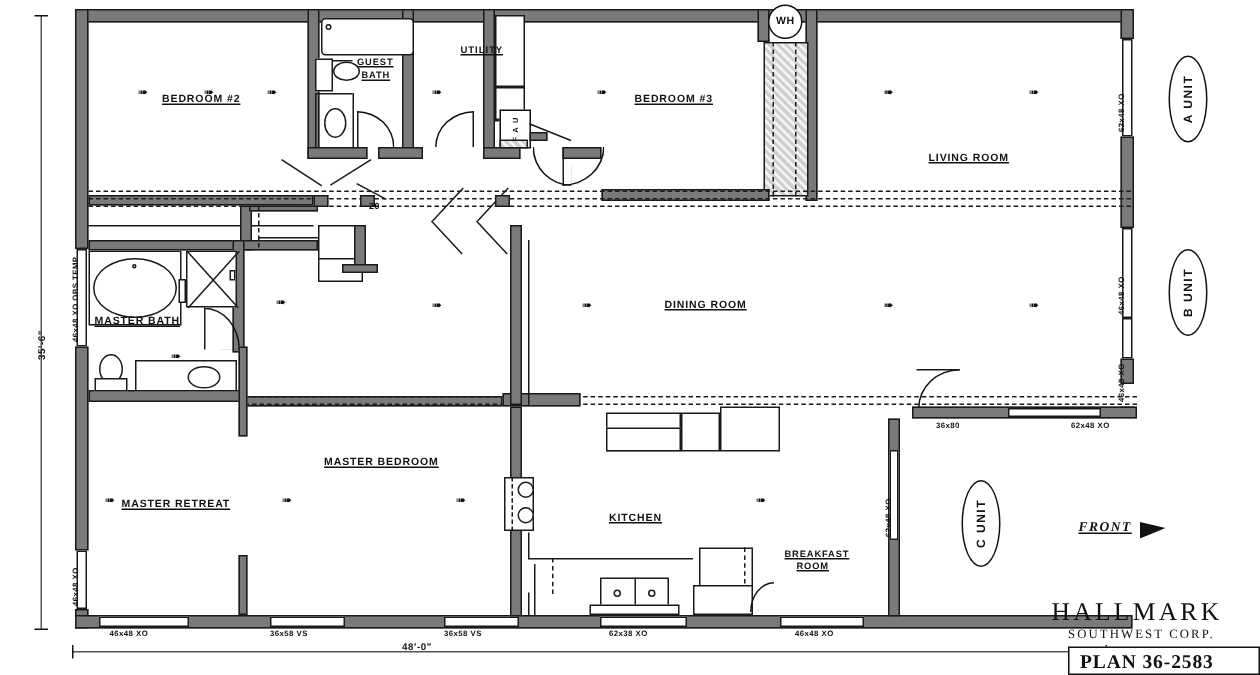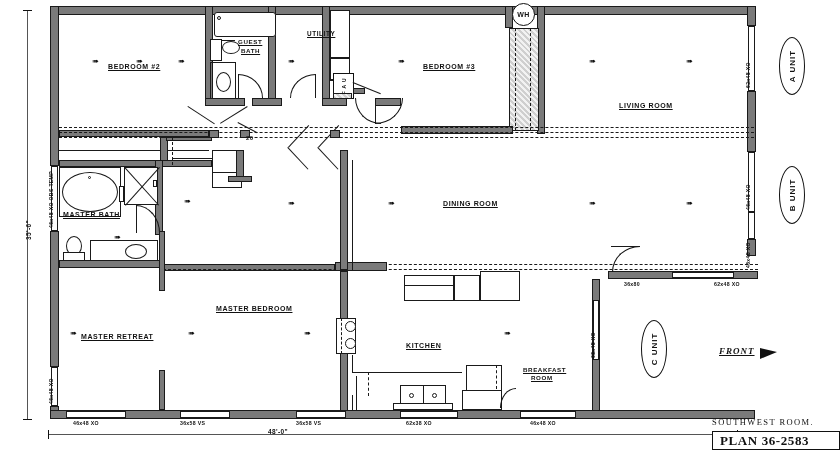--- a/index.html
+++ b/index.html
@@ -310,17 +310,18 @@
   <div class="bubble" style="left:779px;top:166px;width:26px;height:58px;">
     <span>B UNIT</span>
   </div>
   <div class="bubble" style="left:641px;top:320px;width:26px;height:58px;">
     <span>C UNIT</span>
   </div>
 
   <div class="front" style="left:719px;top:346px;">FRONT</div>
   <div class="tri" style="left:760px;top:348px;"></div>
 
-  <div class="brand brand2" style="left:712px;top:417px;">SOUTHWEST ROOM.</div>
+  <div class="brand brand1" style="left:701px;top:398px;">HALLMARK</div>
+  <div class="brand brand2" style="left:712px;top:417px;">SOUTHWEST CORP.</div>
   <div class="planbox" style="left:712px;top:431px;width:128px;height:19px;"></div>
   <div class="plantxt" style="left:720px;top:433px;">PLAN  36-2583</div>
 
 </div>
 
 </body></html>

